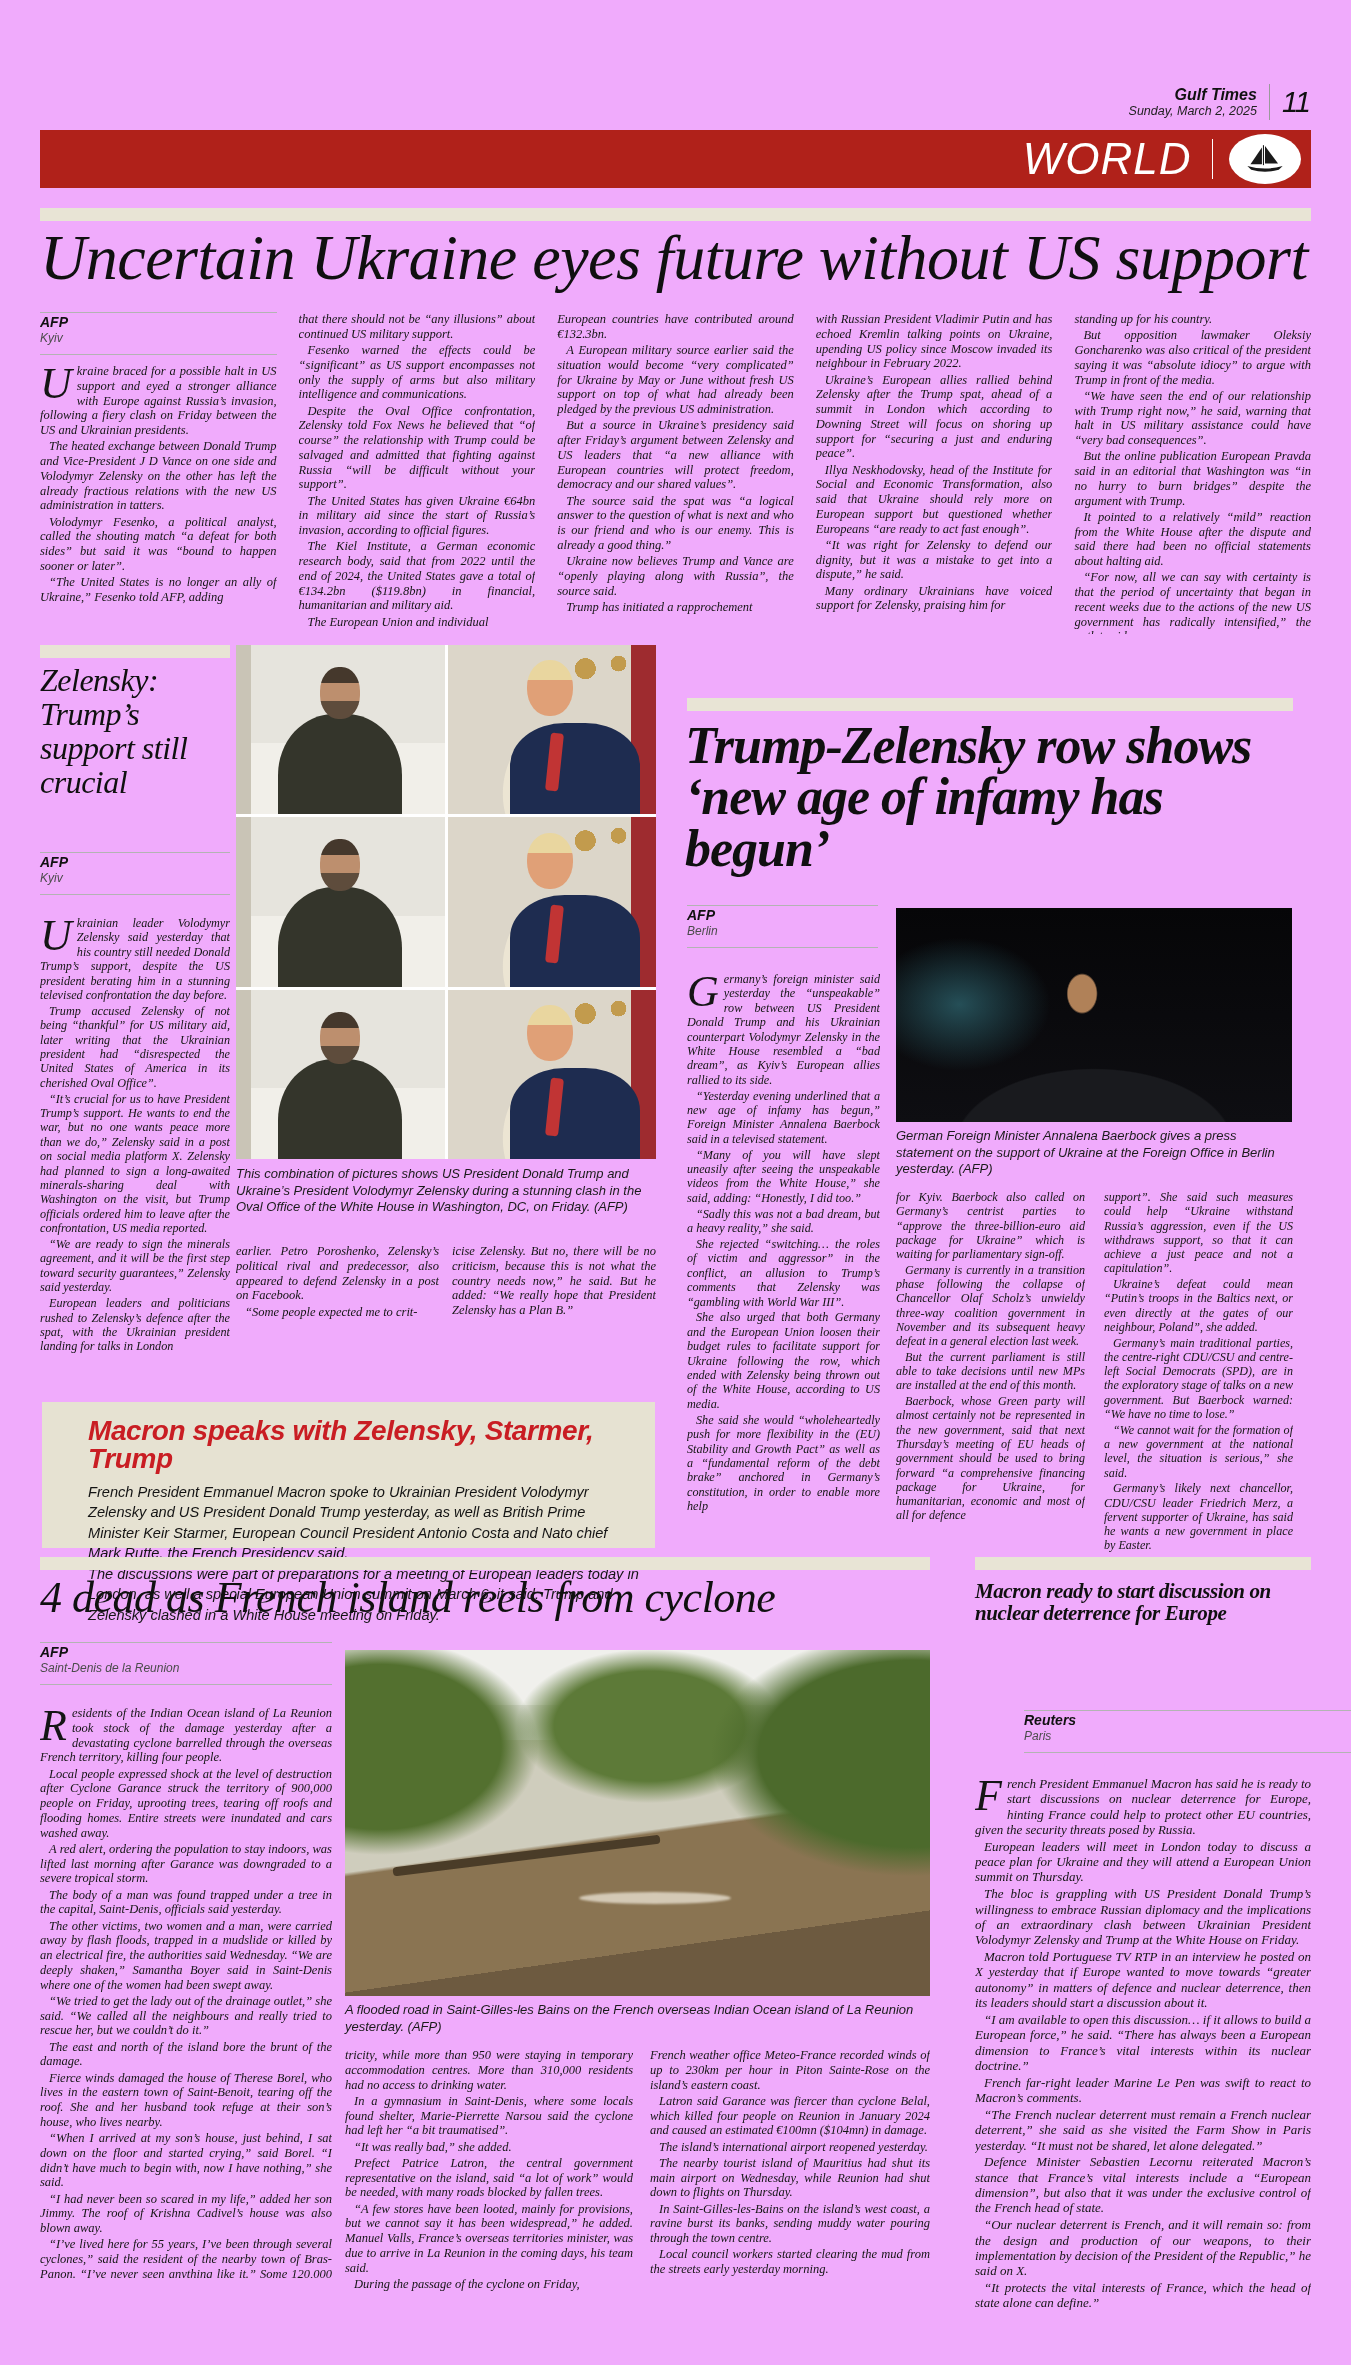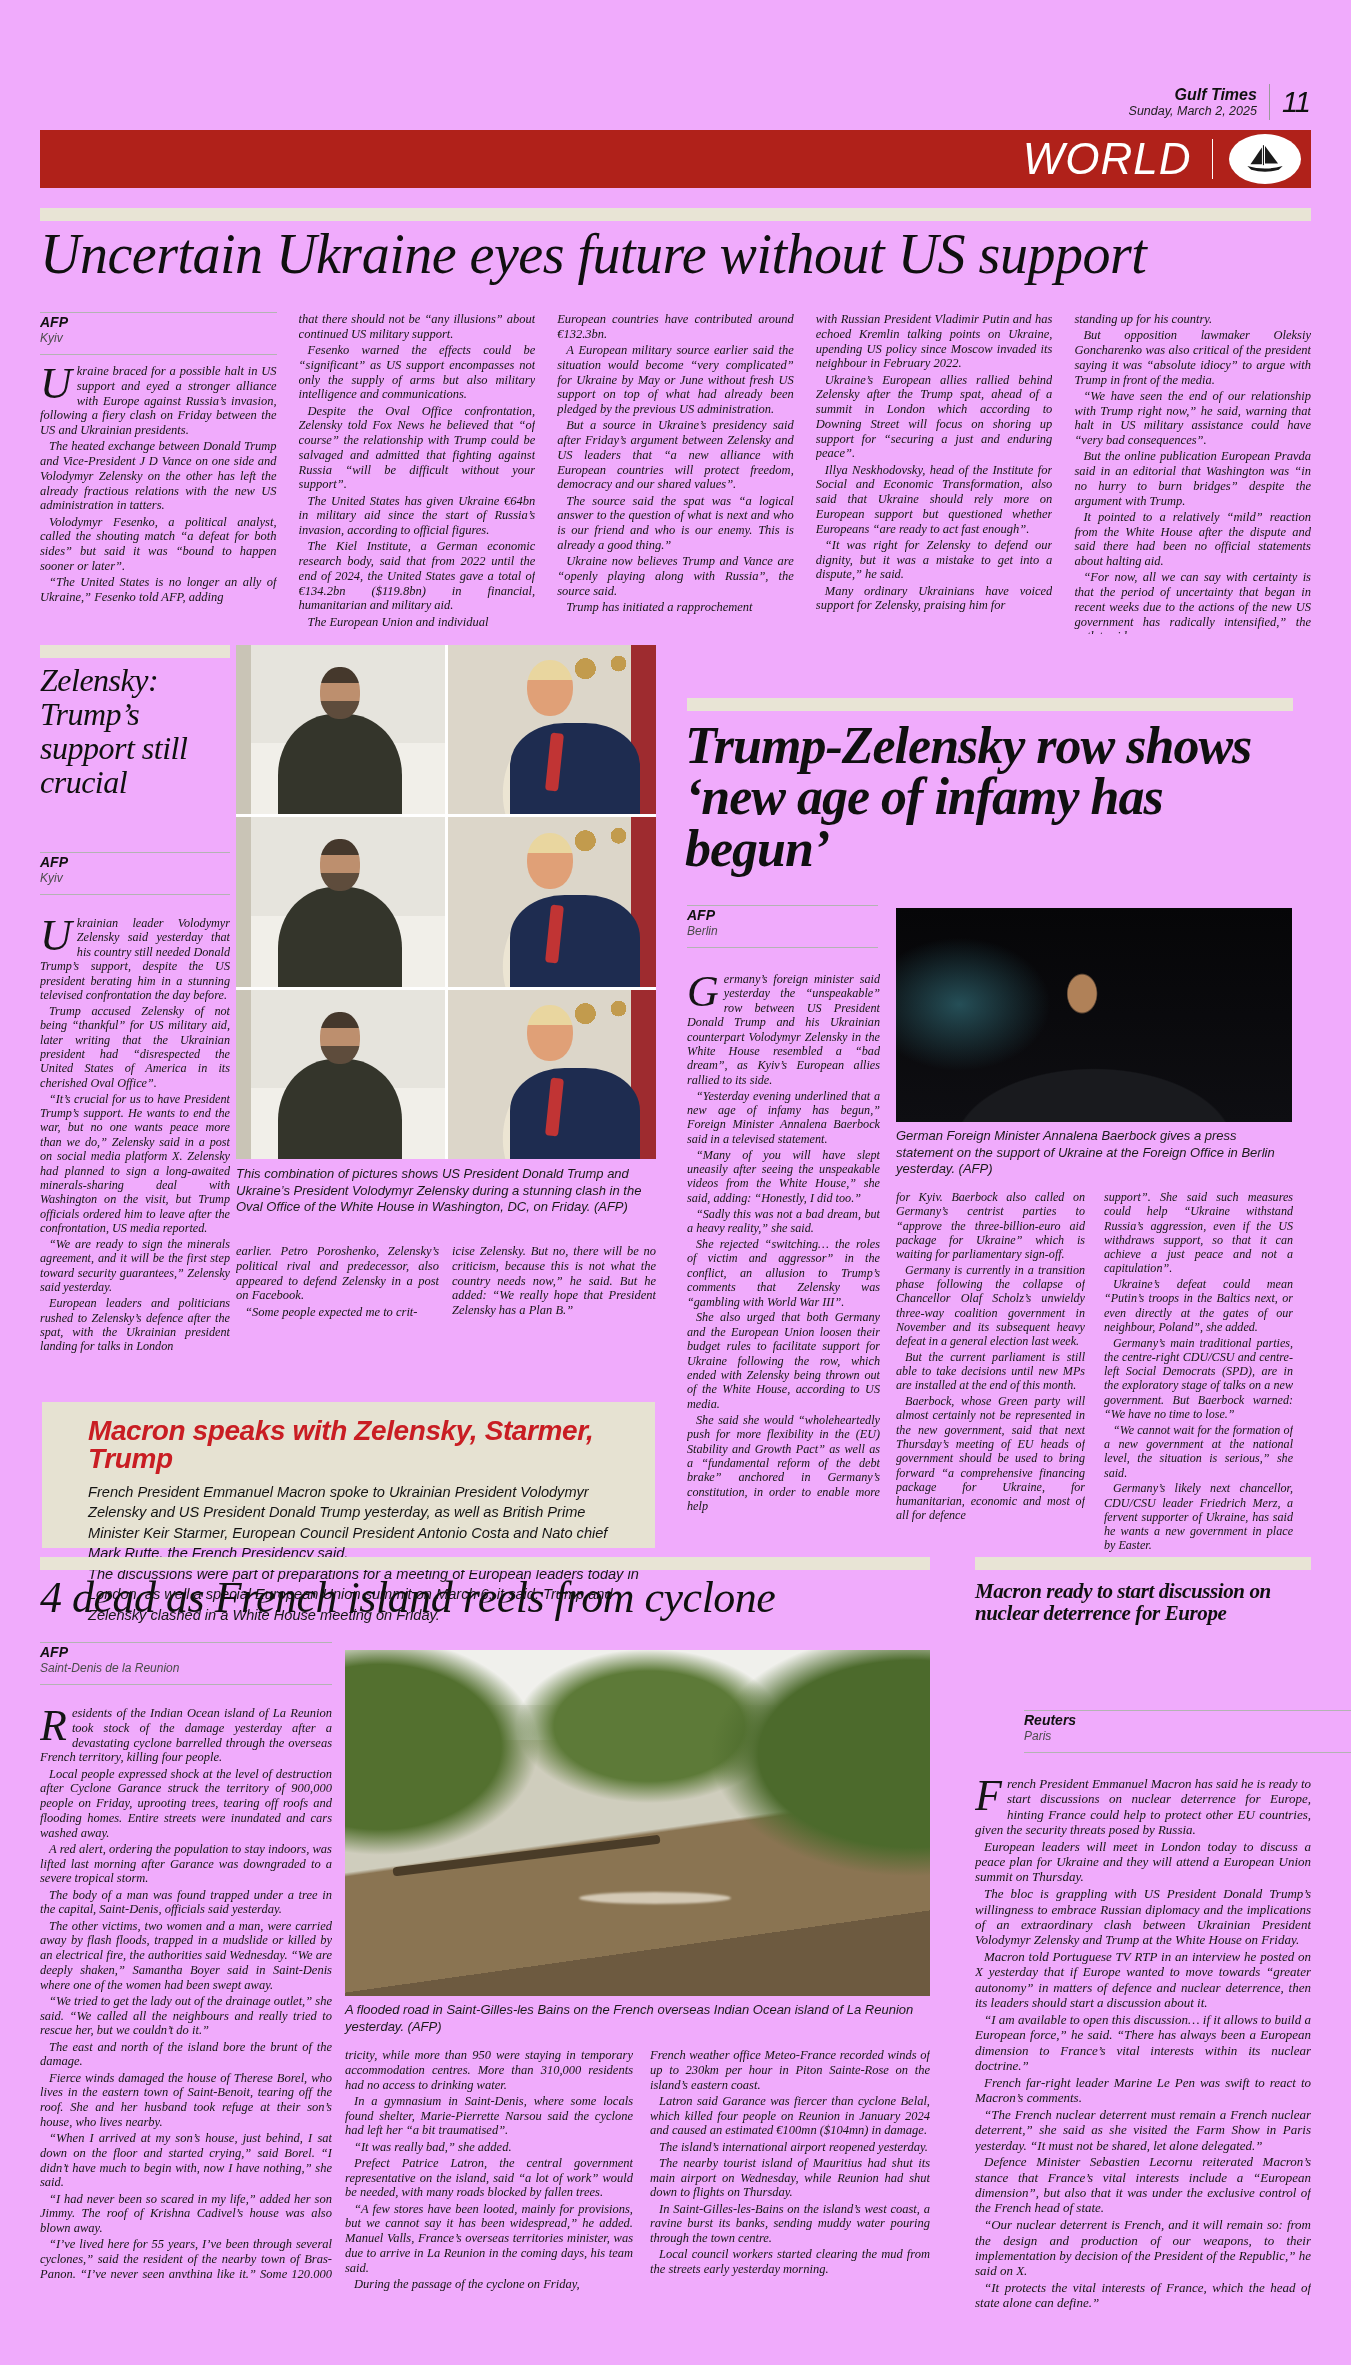--- a/index.html
+++ b/index.html
@@ -30,21 +30,21 @@
   .body{font-size:12.5px;line-height:1.18;text-align:justify;color:#151515;overflow:hidden;}
   .body p{margin:0;}
   .body p + p{text-indent:9px;margin-top:1.5px;}
   .dc > p:first-child::first-letter{float:left;font-size:44px;line-height:0.82;padding:2px 5px 0 0;}
   .caption{font-family:"Liberation Sans",sans-serif;font-size:13px;line-height:1.27;color:#1b1b1b;}
 
   
   #lead-cols{left:40px;top:312px;width:1271px;height:322px;display:flex;gap:22px;}
   #lead-cols .col{flex:1;overflow:hidden;}
   #lead-cols .byline{margin-bottom:9px;}
-  #lead-hl{left:40px;top:226px;width:1271px;font-size:56px;line-height:1;}
+  #lead-hl{left:40px;top:226px;width:1271px;font-size:64px;line-height:1;}
 
   
   #zel-hl{left:40px;top:664px;width:190px;font-size:32px;line-height:1.06;}
   
   #combo-photo{left:236px;top:645px;width:420px;height:514px;display:grid;grid-template-columns:1fr 1fr;grid-template-rows:1fr 1fr 1fr;gap:3px;background:#fff;}
   .cell{position:relative;overflow:hidden;}
   .cz{background:linear-gradient(90deg,#c9c4b6 0 7%,rgba(0,0,0,0) 7%),linear-gradient(180deg,#e6e4dd 0 58%,#f1efe9 58% 100%);}
   .zh{position:absolute;left:50%;top:13%;width:40px;height:52px;margin-left:-20px;border-radius:46%;
       background:linear-gradient(180deg,#45382c 0 30%,#bd8f6e 30% 66%,#5e4c3c 66%);}
   .zt{position:absolute;left:50%;top:41%;width:124px;height:80%;margin-left:-62px;border-radius:45% 45% 0 0;background:#34352b;}

